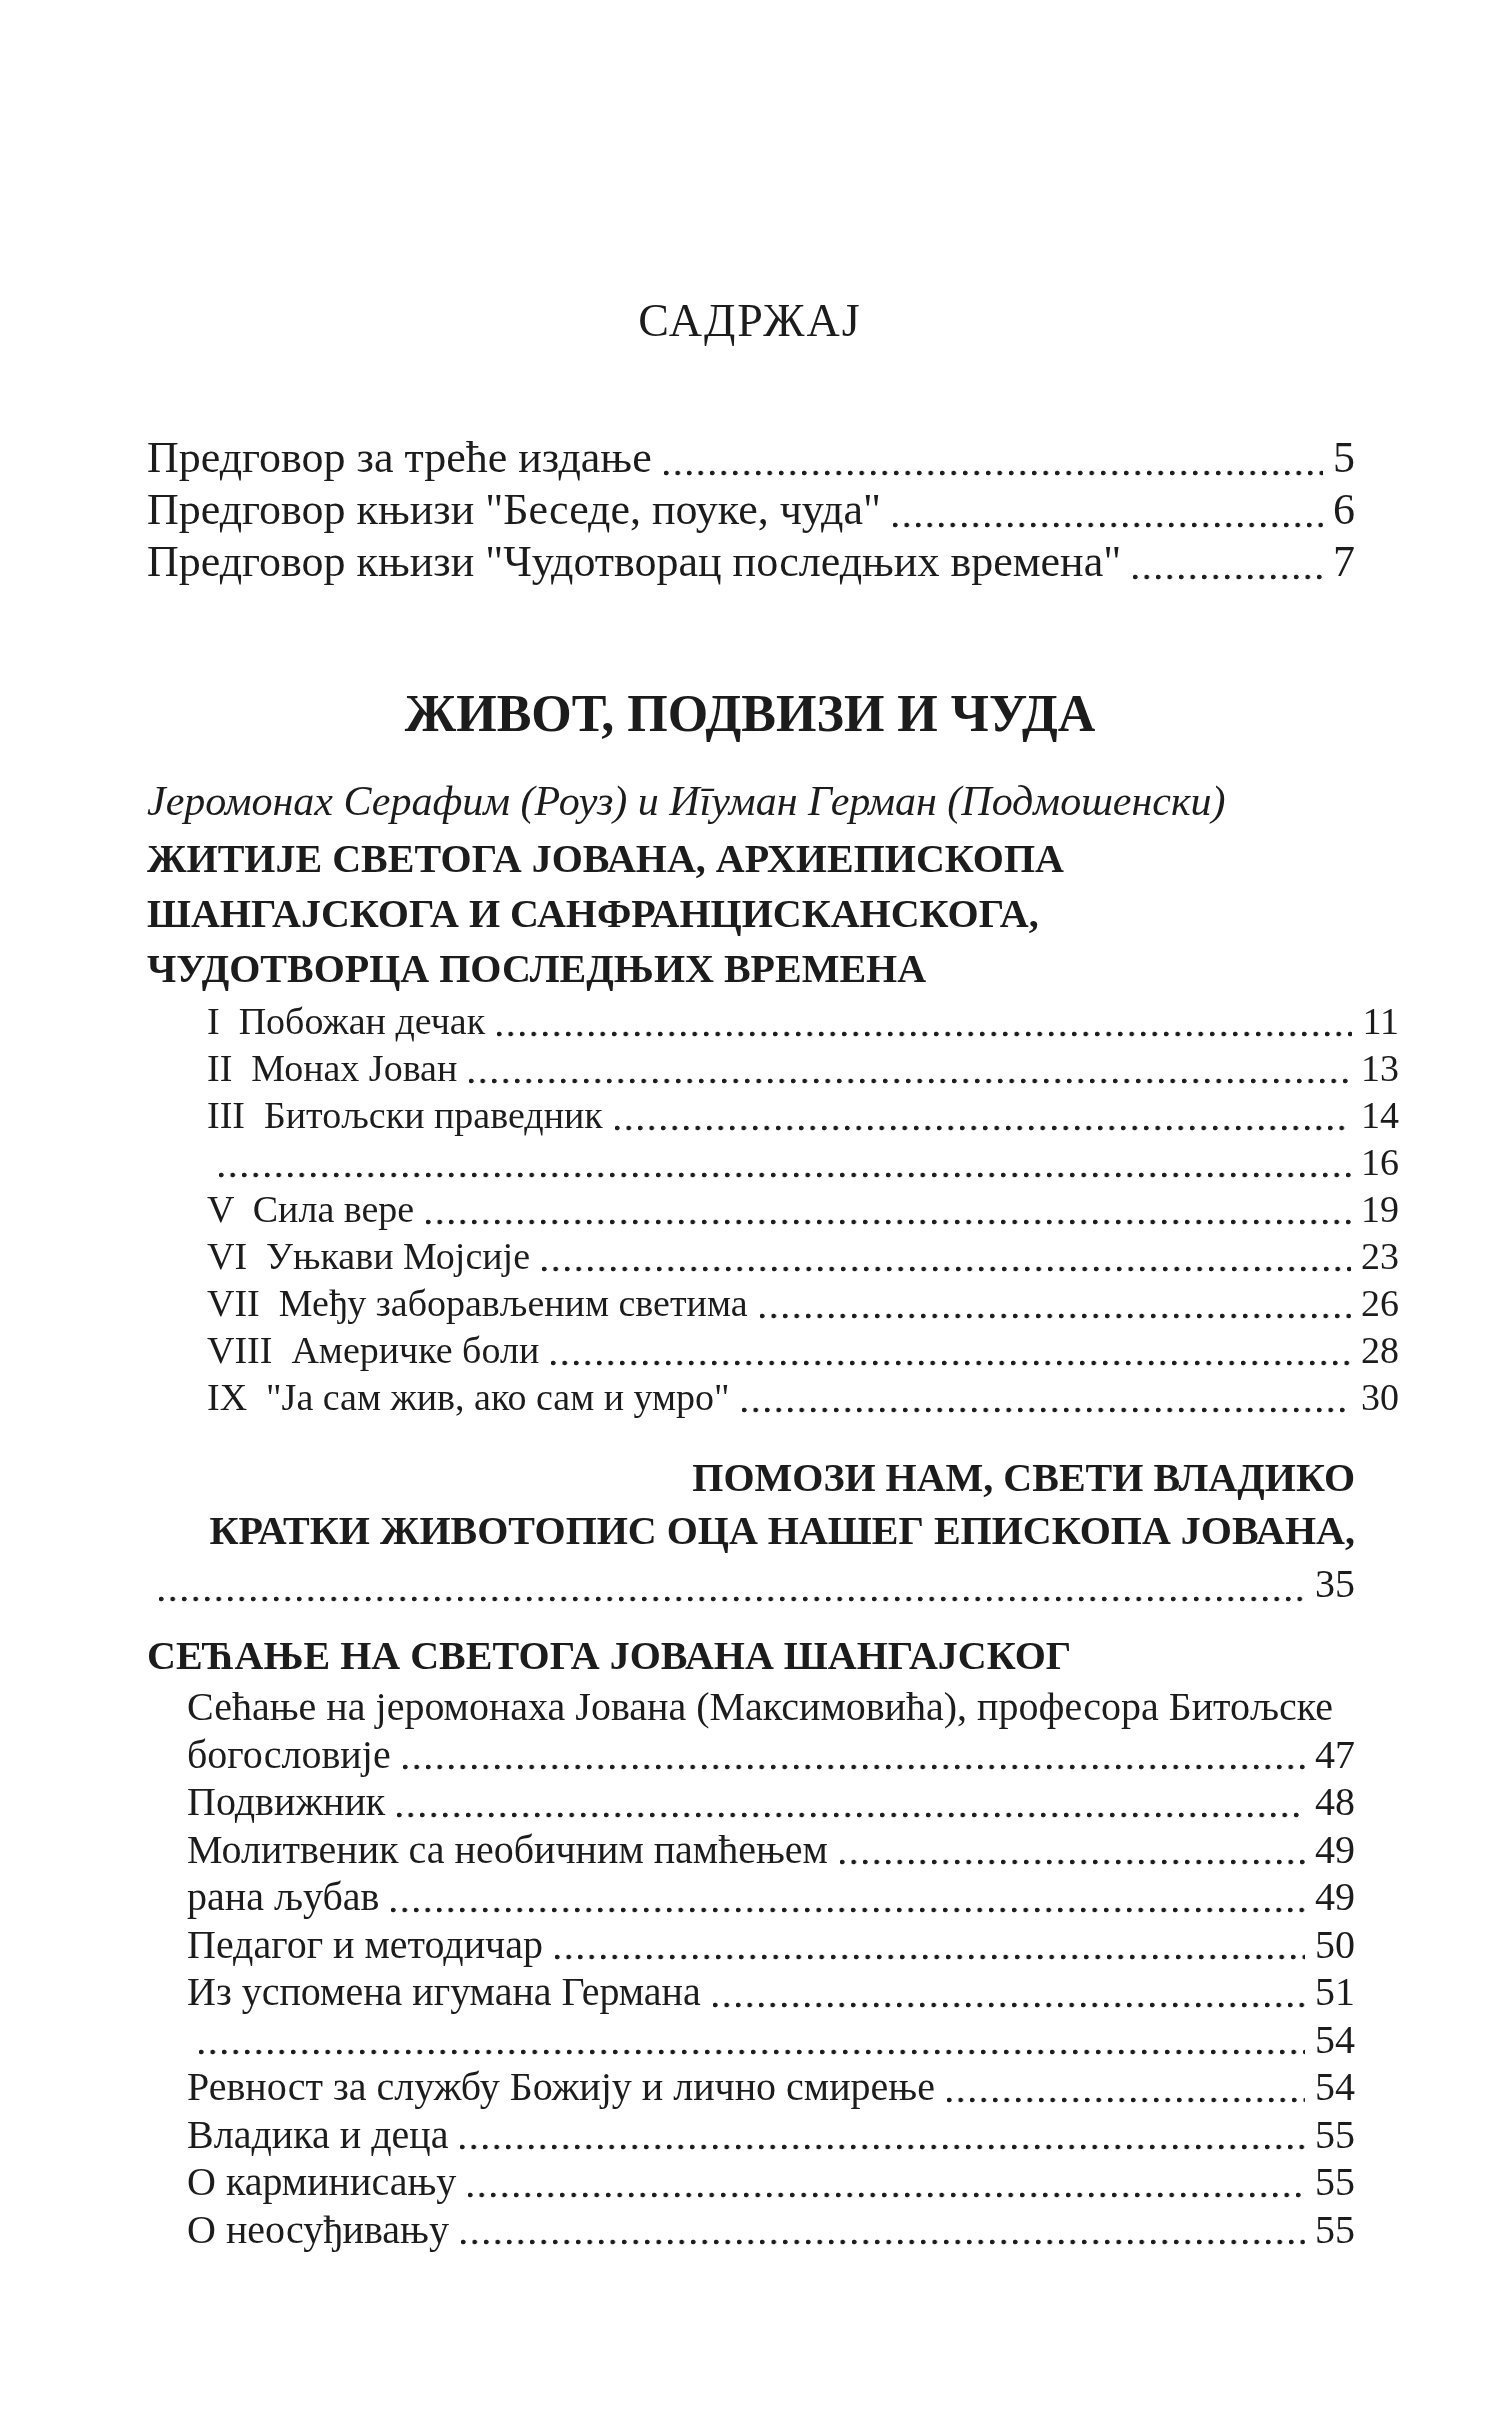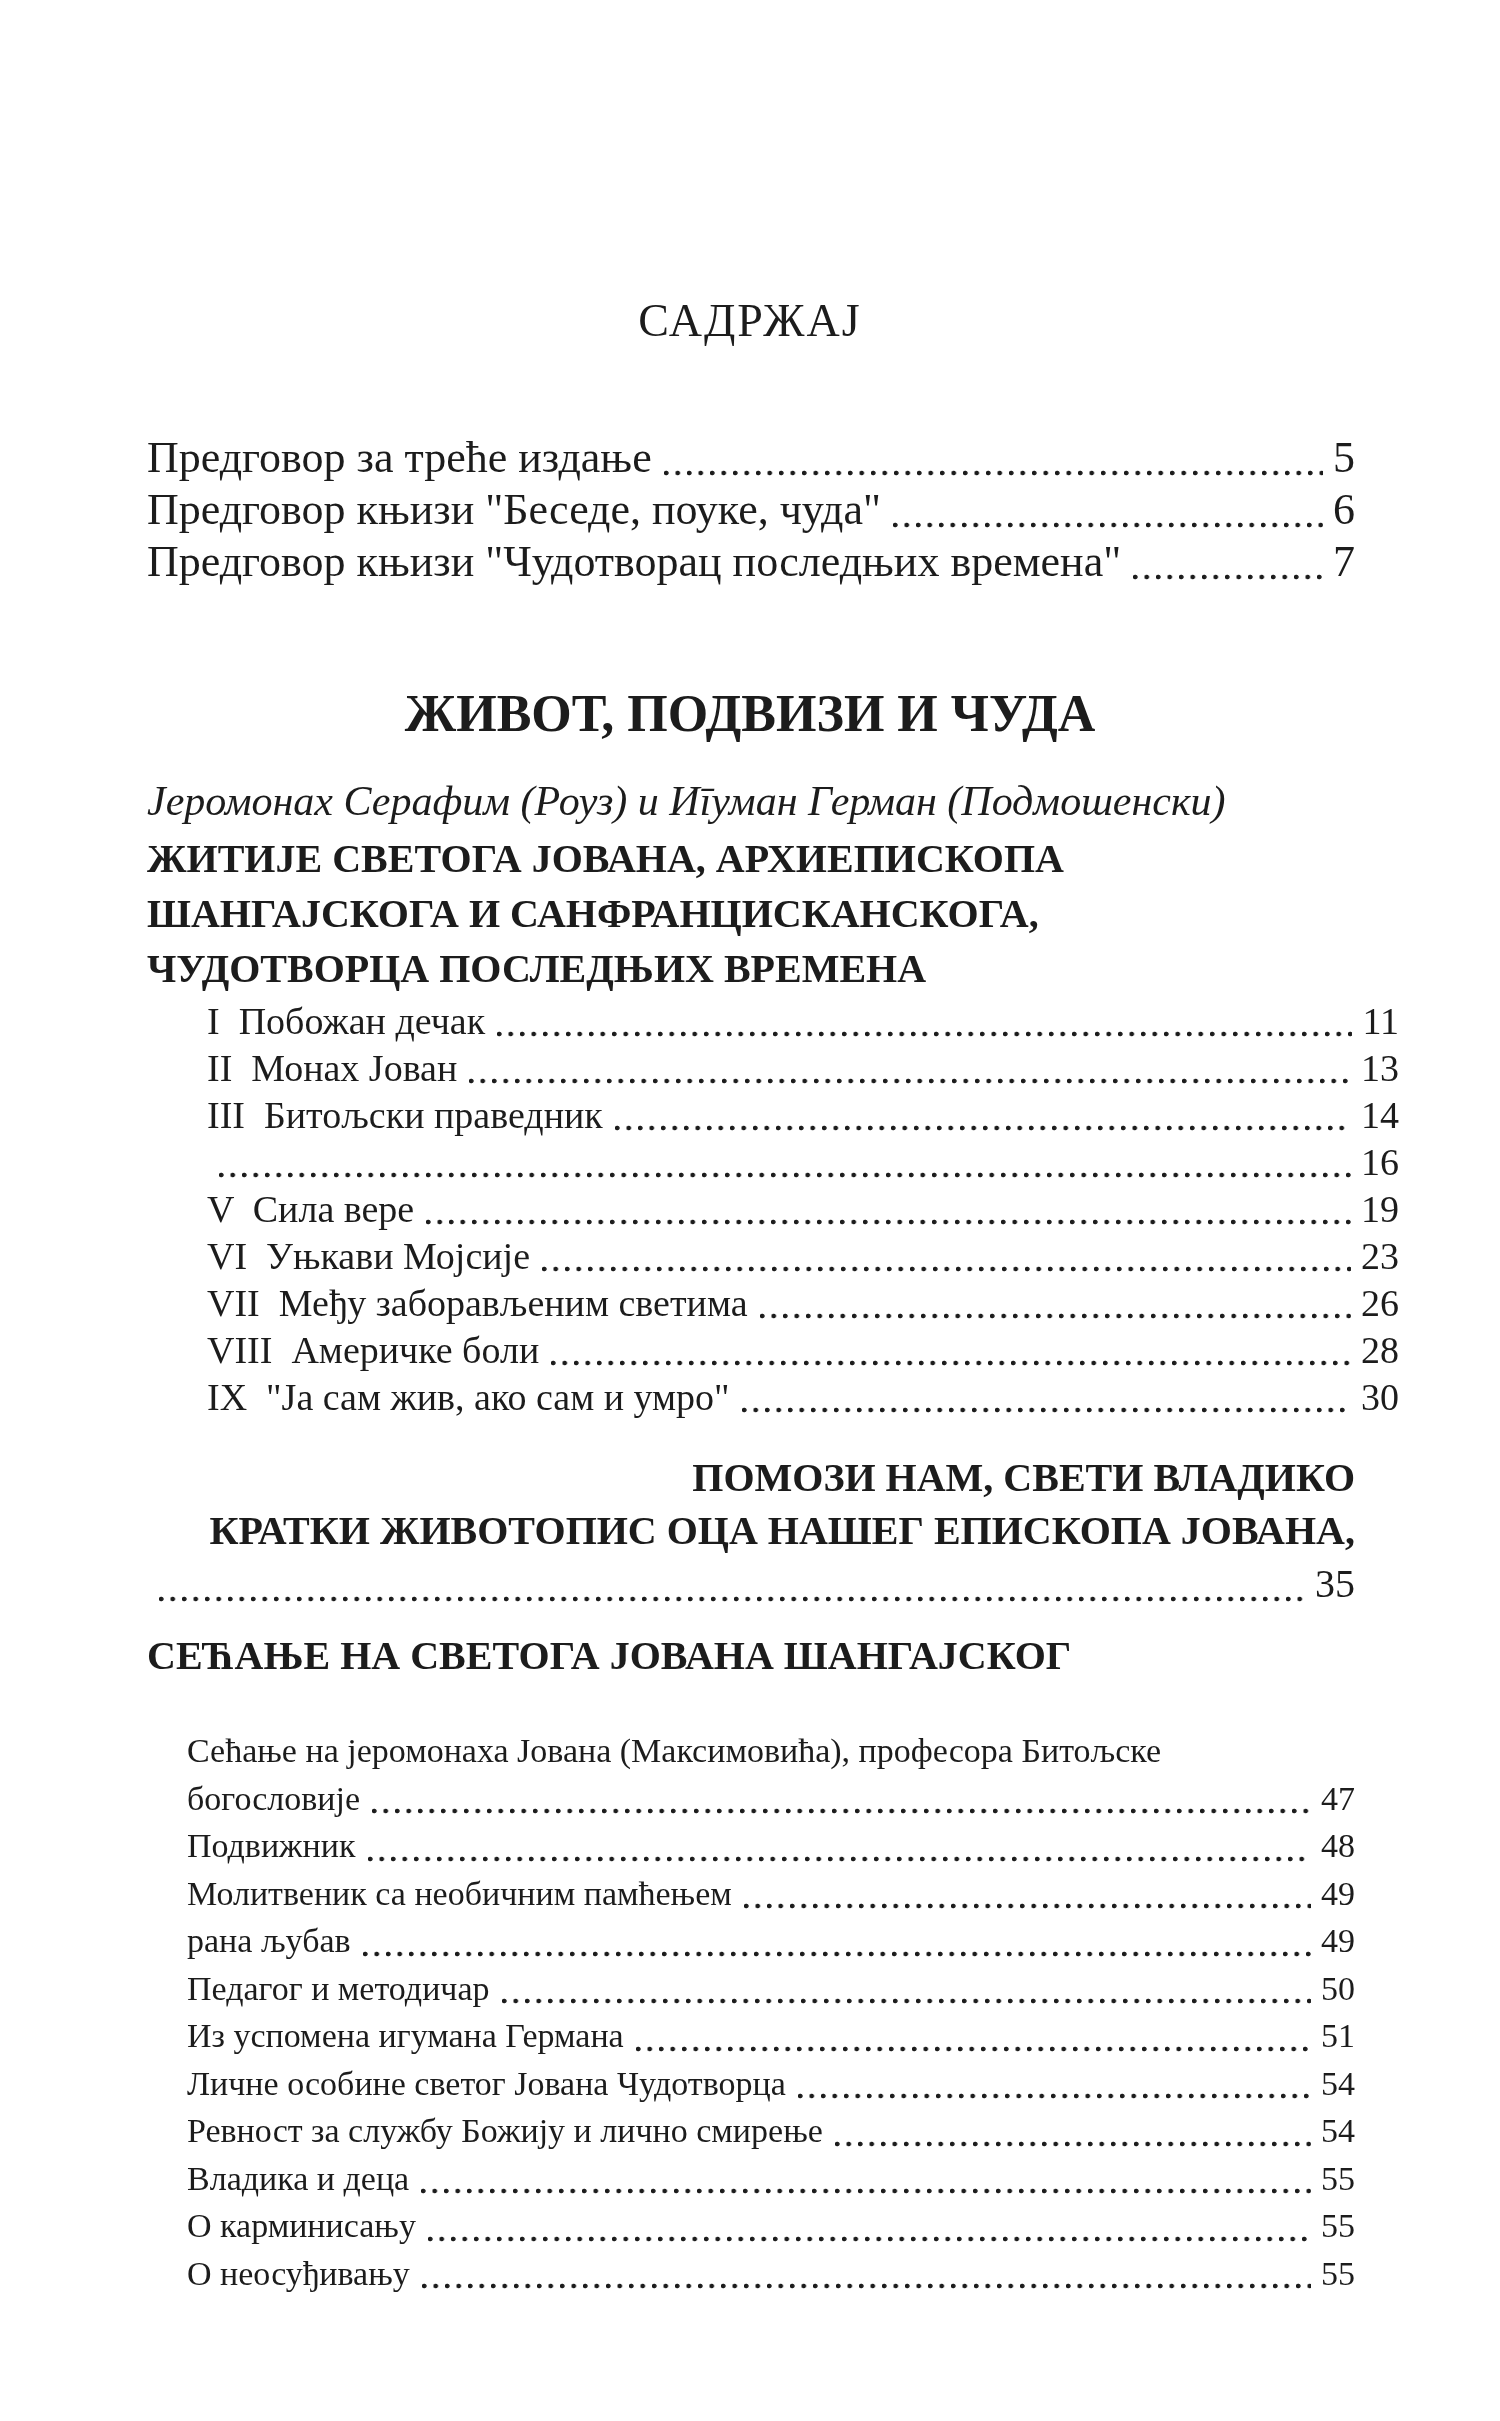--- a/index.html
+++ b/index.html
@@ -64,21 +64,21 @@
   .pomozi{left:147px;width:1208px;top:1451px;font-size:40px;text-align:right;}
   .pomozi .hline{font-weight:bold;line-height:53px;height:53px;}
   .pomozi .toc-row{line-height:53px;height:53px;}
   .pomozi .toc-row .t{font-weight:bold;}
 
   .secanje-title{
     left:147px;width:1208px;top:1631px;
     font-weight:bold;
     font-size:40px;line-height:50px;
   }
-  .secanje-rows{left:187px;width:1168px;top:1683px;font-size:34px;margin-top:44px;}
+  .secanje-rows{left:187px;width:1168px;top:1683px;font-size:40px;}
   .secanje-rows .toc-row{line-height:47.5px;height:47.5px;}
 </style>
 </head>
 <body>
 
 <h1 class="abs page-title">САДРЖАЈ</h1>
 
 <div class="abs front-rows">
 
     <div class="toc-row">
@@ -221,21 +221,20 @@
       <span class="pg">50</span>
     </div>
 
     <div class="toc-row">
       <span class="t">Из успомена игумана Германа</span>
       <span class="dots"></span>
       <span class="pg">51</span>
     </div>
 
     <div class="toc-row">
-      <span class="t">Личне особине светог Јована Чудотворца</span>
       <span class="dots"></span>
       <span class="pg">54</span>
     </div>
 
     <div class="toc-row">
       <span class="t">Ревност за службу Божију и лично смирење</span>
       <span class="dots"></span>
       <span class="pg">54</span>
     </div>
 

